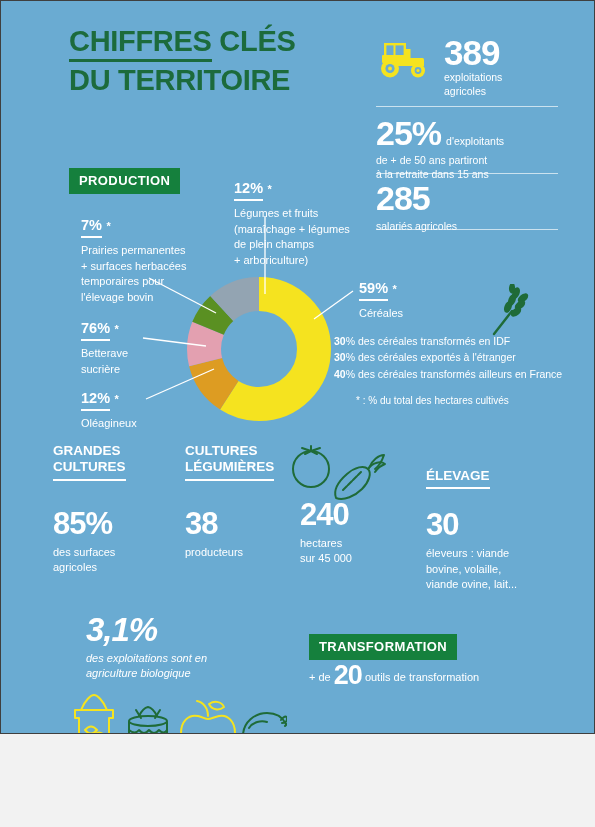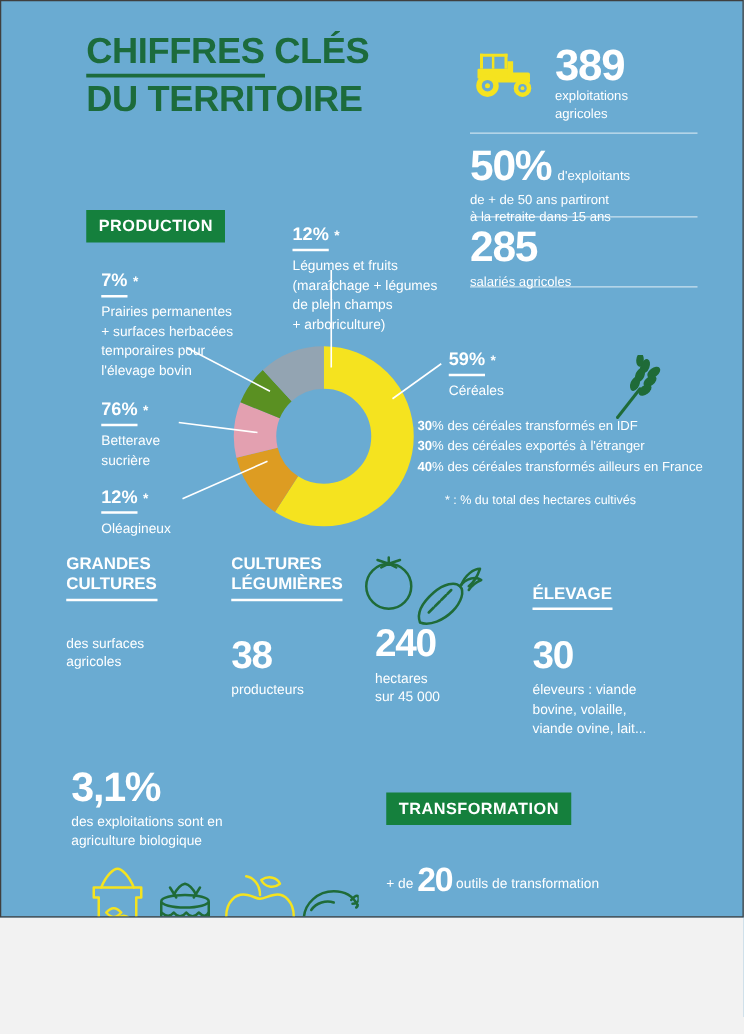--- a/index.html
+++ b/index.html
@@ -91,27 +91,27 @@
   #grandes{left:52px;top:442px;width:110px;}
   #grandes .mid-val{margin-top:27px;}
   #legum{left:184px;top:442px;width:110px;}
   #legum .mid-val{margin-top:27px;}
   #hectares{left:299px;top:498px;width:100px;}
   #elevage{left:425px;top:465px;width:150px;}
   #elevage .mid-val{margin-top:20px;}
   #veg-icon{left:288px;top:440px;width:105px;height:62px;}
 
   
-  #bio{left:56px;top:612px;width:230px;}
+  #bio{left:85px;top:612px;width:230px;font-style:italic;}
   #bio .big-num{font-size:33px;}
   #bio .small-cap{font-size:11px;margin-top:5px;line-height:1.4;}
   #food-icons{left:66px;top:685px;width:220px;height:82px;}
 
   
-  #transf-body{left:308px;top:683px;width:248px;font-size:11px;line-height:1.5;}
+  #transf-body{left:308px;top:654px;width:248px;font-size:11px;line-height:1.5;}
   #transf-body .inline20{font-size:27px;font-weight:bold;vertical-align:-3px;letter-spacing:-1px;}
 
   
   #page-num{
     left:0;top:788px;width:595px;text-align:center;
     font-size:11px;font-weight:bold;color:#8fc2e0;
   }
 </style>
 </head>
 <body>
@@ -149,21 +149,21 @@
   <div class="abs" id="tr-389">
     <div class="big-num">389</div>
     <div class="small-cap" style="white-space:pre-line">exploitations
 agricoles</div>
   </div>
 
   <div class="abs stat-rule" id="rule1"></div>
 
   <div class="abs" id="tr-50">
     <div class="stat-row">
-      <span class="big-num">50%</span>
+      <span class="big-num">25%</span>
       <span class="small-cap">d'exploitants</span>
     </div>
     <div class="small-cap" style="white-space:pre-line;margin-top:3px">de + de 50 ans partiront
 à la retraite dans 15 ans</div>
   </div>
 
   <div class="abs stat-rule" id="rule2"></div>
 
   <div class="abs" id="tr-285">
     <div class="big-num">285</div>
@@ -254,20 +254,21 @@
     <div><b>30</b><span>%</span><span> des céréales exportés à l'étranger</span></div>
     <div><b>40</b><span>%</span><span> des céréales transformés ailleurs en France</span></div>
   </div>
 
   <div class="abs" id="footnote">* : % du total des hectares cultivés</div>
 
   <div class="abs" id="grandes">
     <div class="sec-head" style="white-space:pre-line">GRANDES
 CULTURES</div>
     <div class="mid-val">
+      <div class="mid-num">85%</div>
       <div class="mid-cap" style="white-space:pre-line">des surfaces
 agricoles</div>
     </div>
   </div>
 
   <div class="abs" id="legum">
     <div class="sec-head" style="white-space:pre-line">CULTURES
 LÉGUMIÈRES</div>
     <div class="mid-val">
       <div class="mid-num">38</div>

